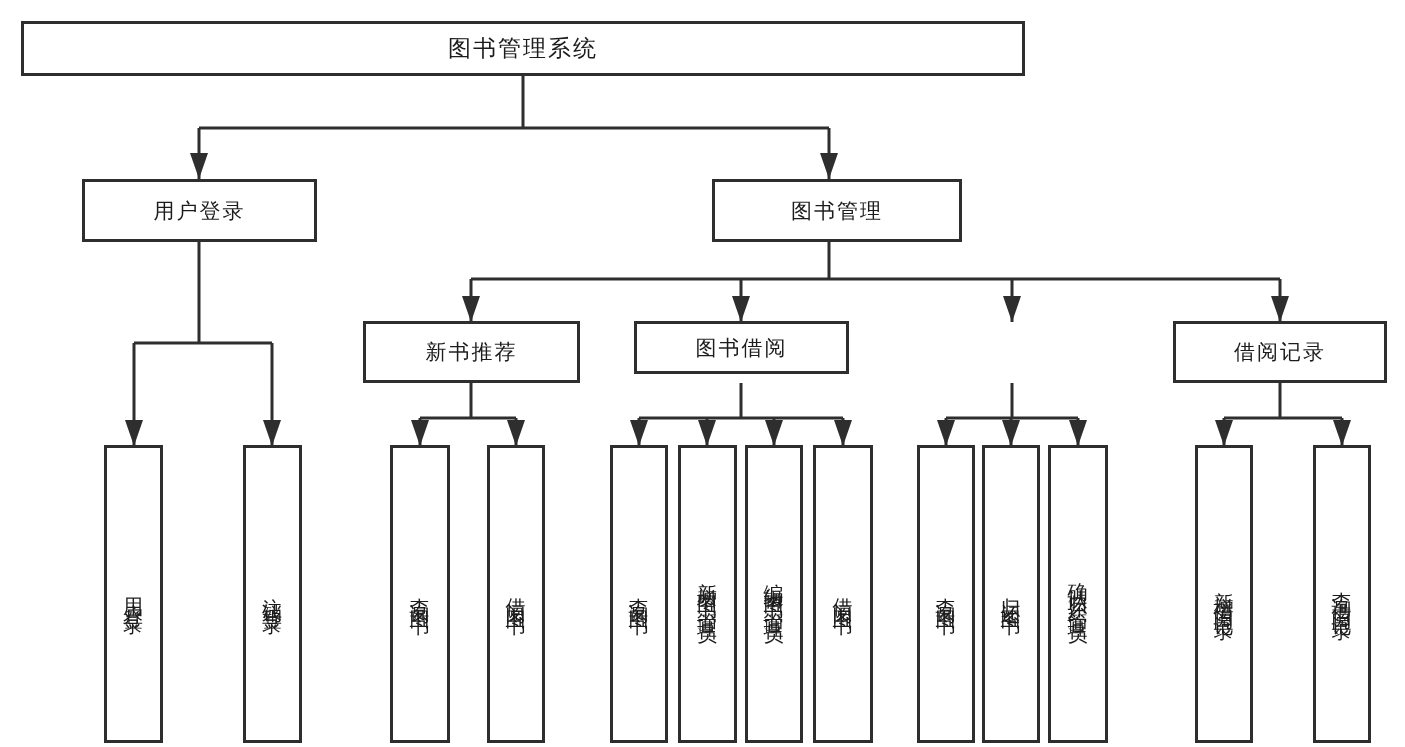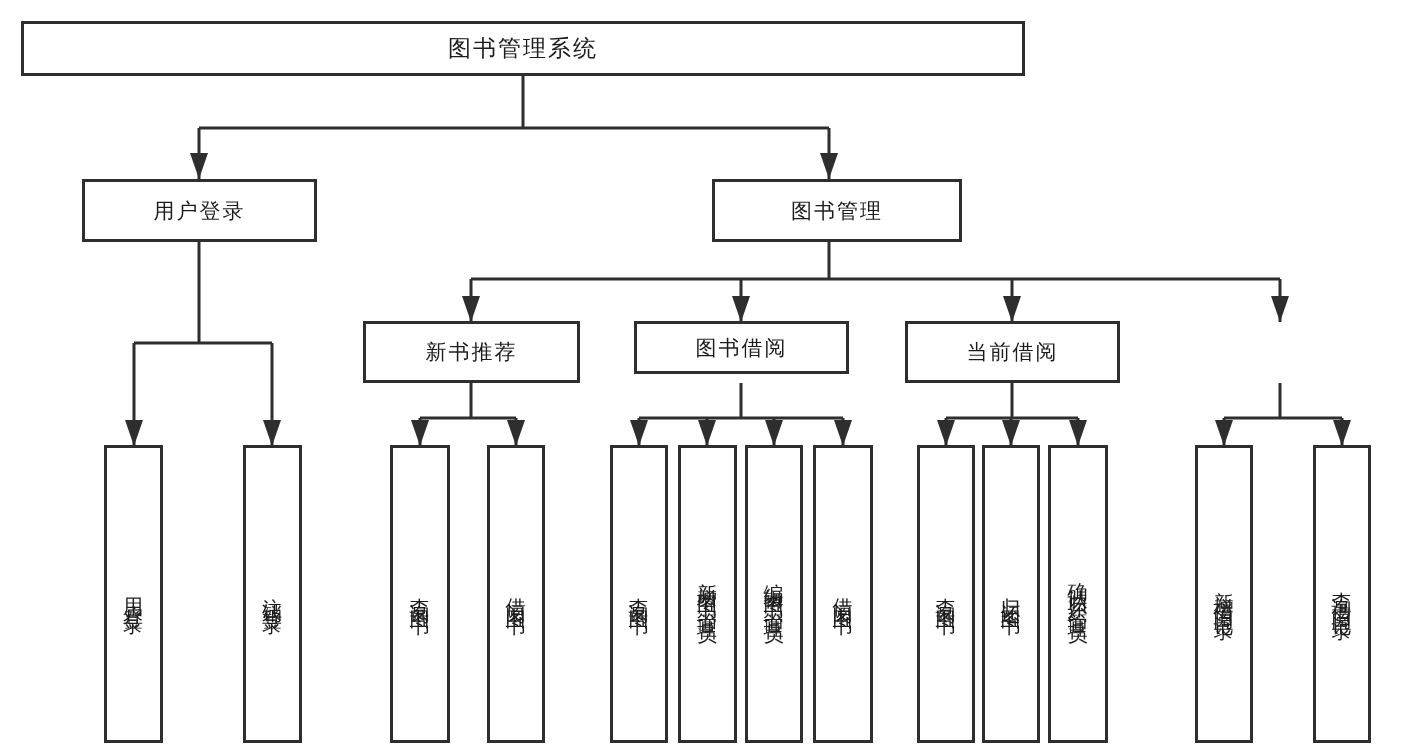--- a/index.html
+++ b/index.html
@@ -79,22 +79,22 @@
   <div class="box" style="left:712px;top:171px;width:250px;height:63px">
     <span class="h-label">图书管理</span>
   </div>
 
   <div class="box" style="left:363px;top:313px;width:217px;height:62px">
     <span class="h-label">新书推荐</span>
   </div>
   <div class="box" style="left:634px;top:313px;width:215px;height:53px">
     <span class="h-label">图书借阅</span>
   </div>
-  <div class="box" style="left:905px;top:313px;width:215px;height:62px">
-    <span class="h-label">当前借阅</span>
+  <div class="box" style="left:1173px;top:313px;width:214px;height:62px">
+    <span class="h-label">借阅记录</span>
   </div>
 
   <div class="box" style="left:104px;top:437px;width:59px;height:298px">
     <span class="v-label">用户登录</span>
   </div>
   <div class="box" style="left:243px;top:437px;width:59px;height:298px">
     <span class="v-label">注销登录</span>
   </div>
 
   <div class="box" style="left:390px;top:437px;width:60px;height:298px">

